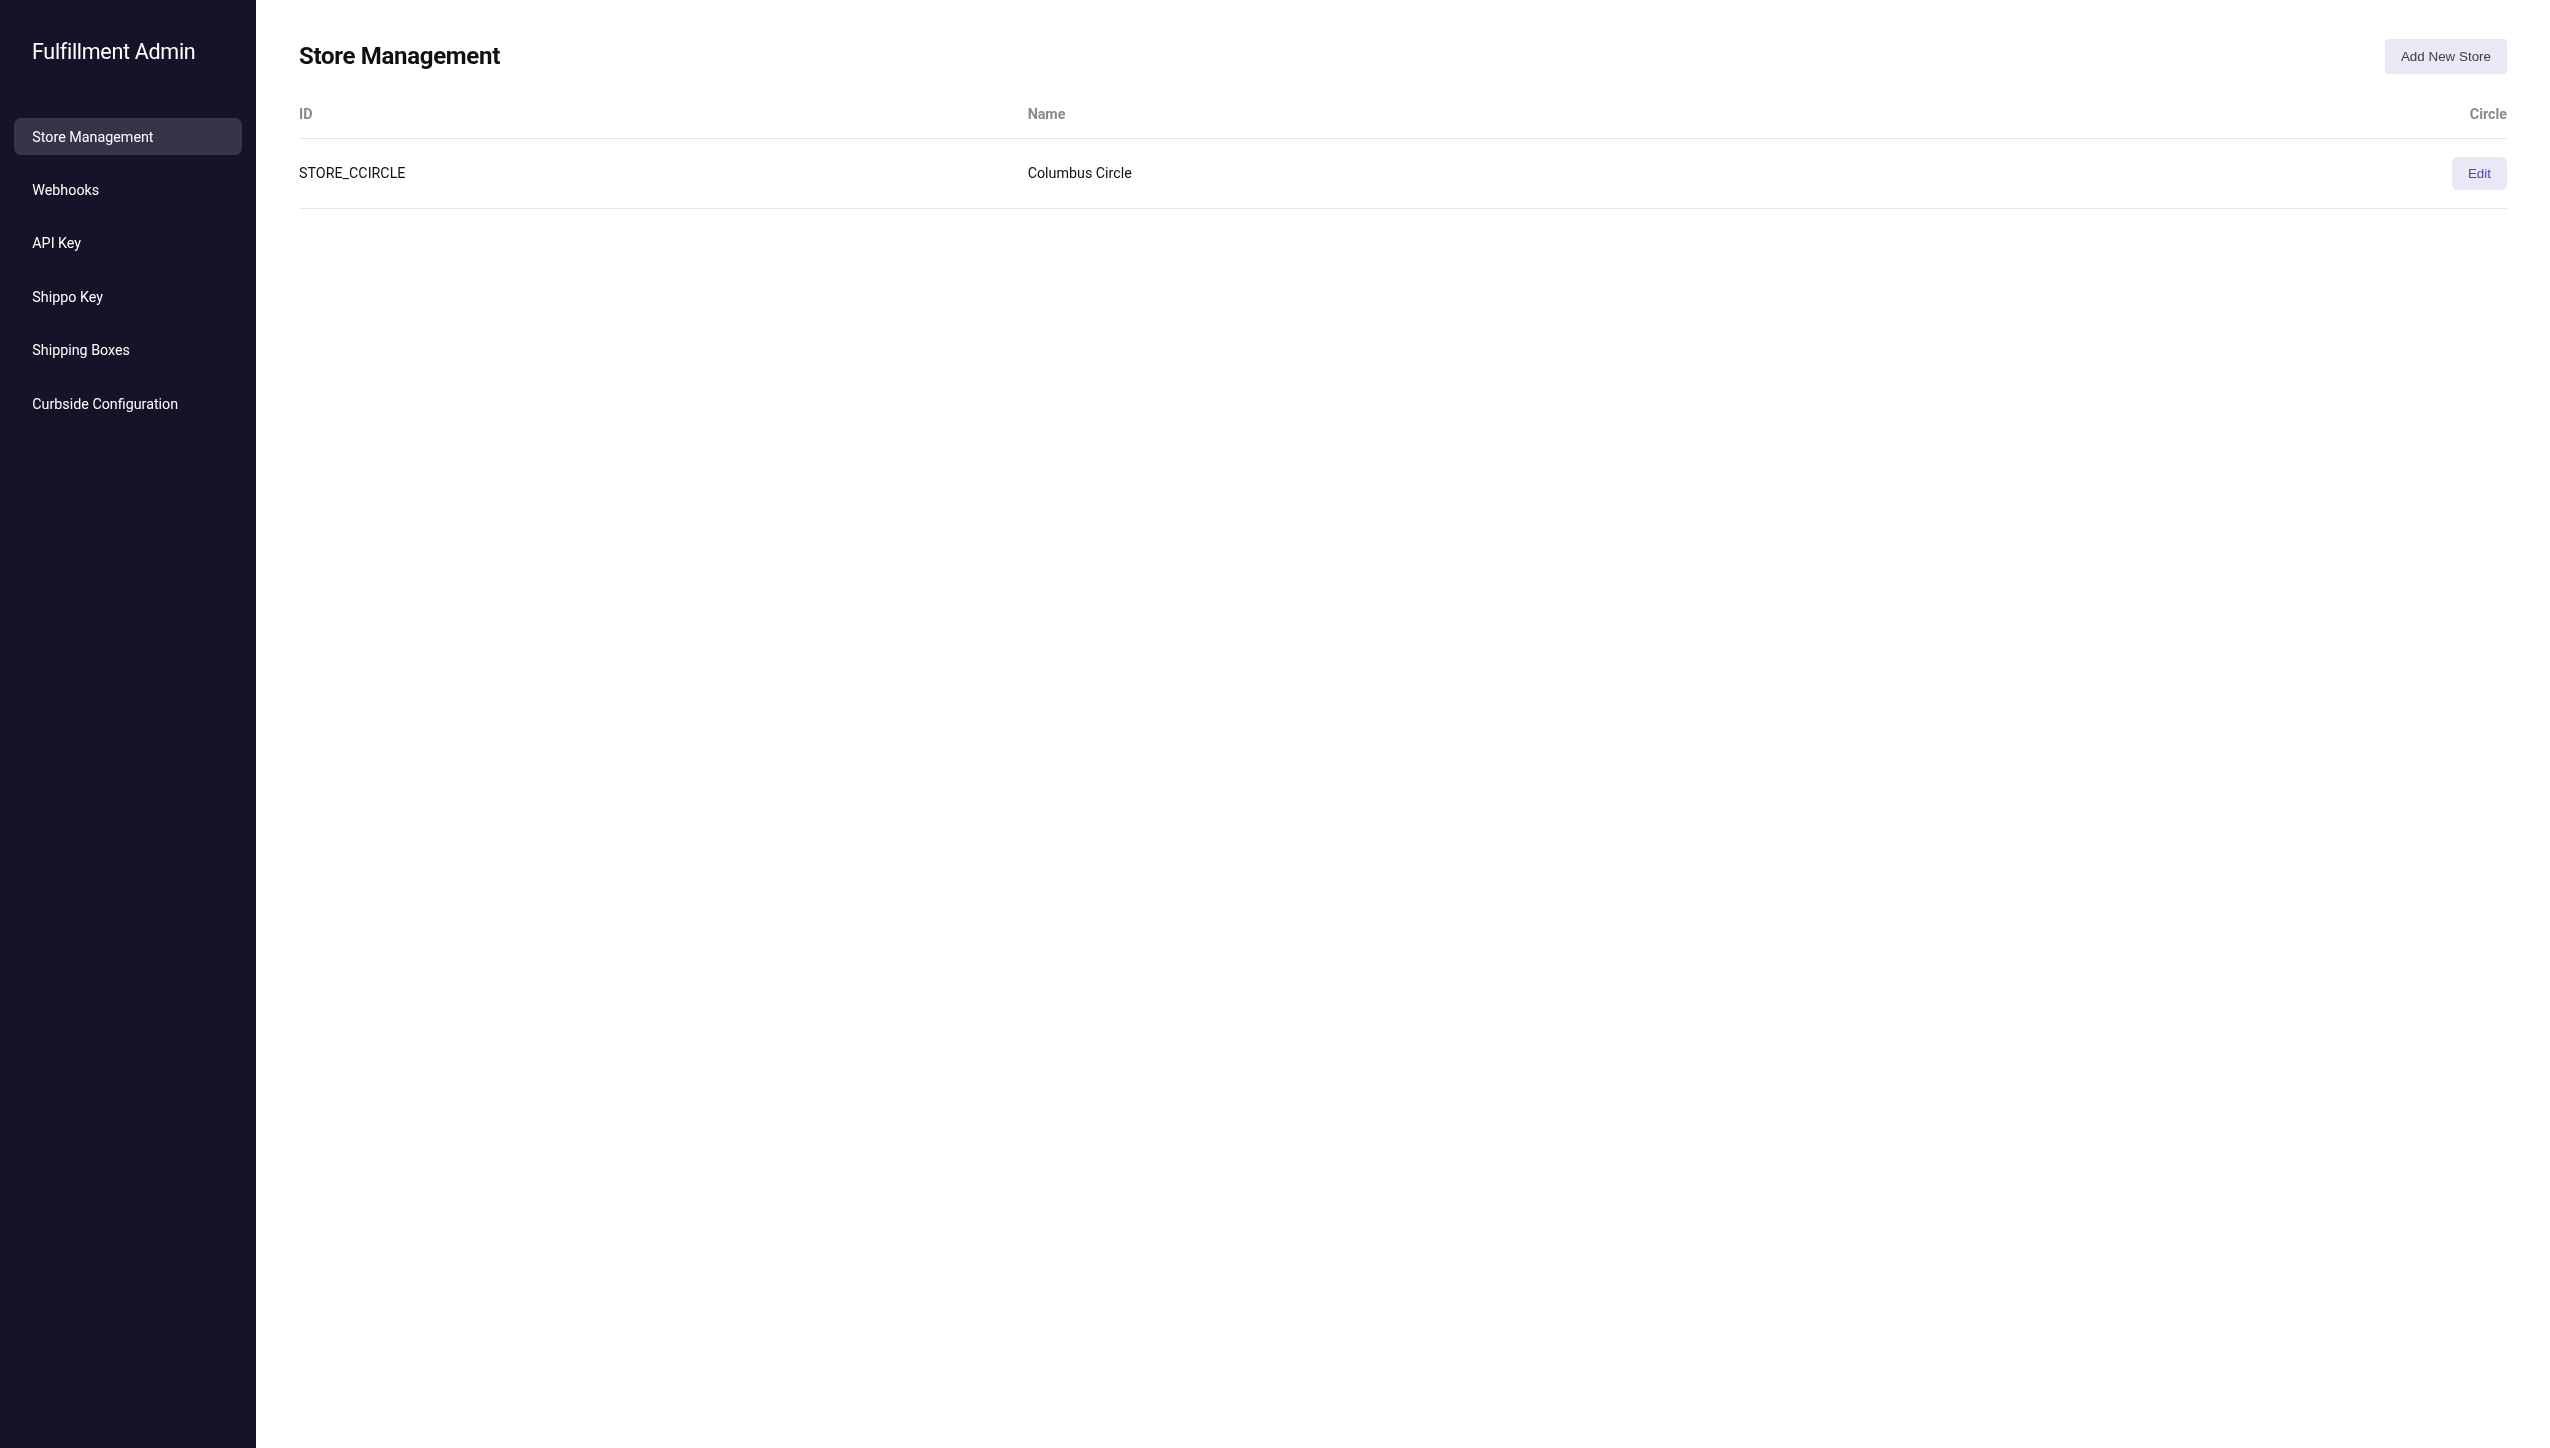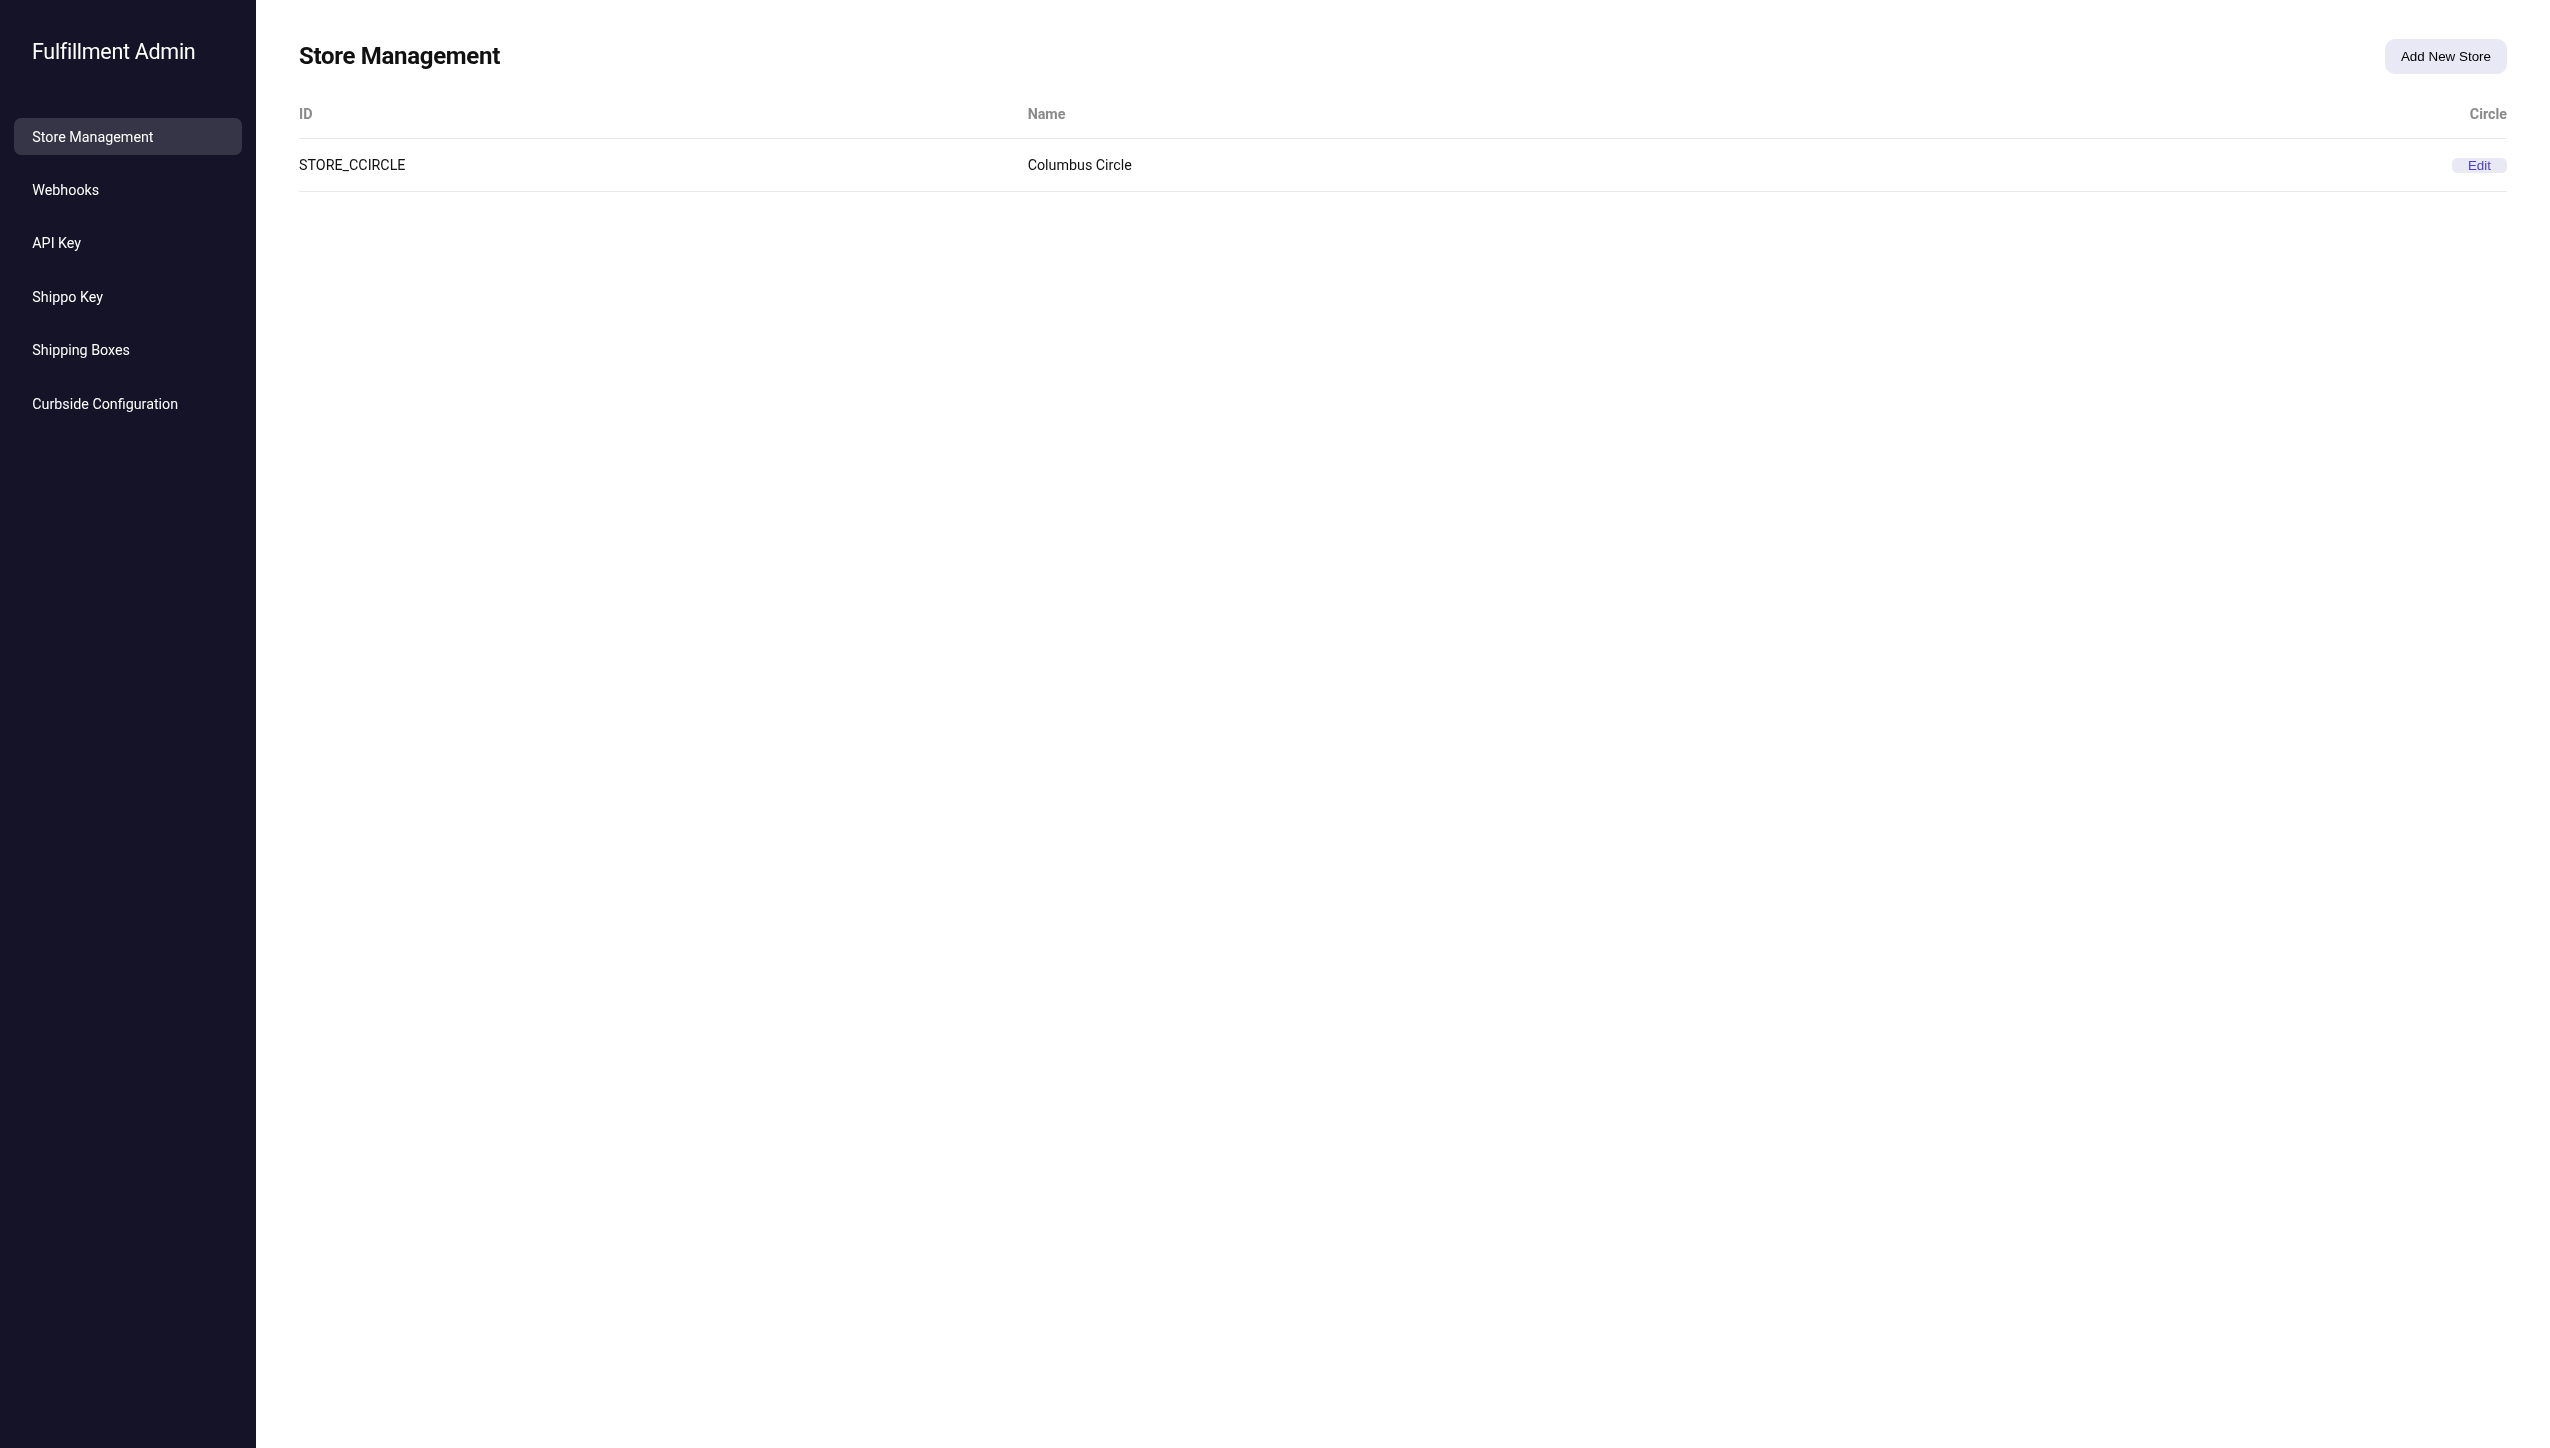--- a/index.html
+++ b/index.html
@@ -89,24 +89,24 @@
     
     .page-title {
       font-size: 24px;
       font-weight: 700;
       color: #111111;
       letter-spacing: -0.3px;
     }
     
     .add-button {
       background: #e9e8f5;
-      color: #000000;
+      color: #404040;
       border: none;
       padding: 9.9px 16px;
-      border-radius: 10px;
+      border-radius: 3px;
       font-size: 13.4px;
       font-weight: 500;
       cursor: pointer;
     }
     
     .table {
       width: 100%;
       border-collapse: collapse;
     }
     
@@ -143,21 +143,21 @@
     }
     
     .col-actions {
       width: 20%;
     }
     
     .edit-button {
       background: #e9e8f5;
       color: #4a3fc9;
       border: none;
-      padding: 0 16px;
+      padding: 9px 16px;
       border-radius: 5.4px;
       font-size: 13.4px;
       font-weight: 500;
       cursor: pointer;
     }
   </style>
 </head>
 <body>
 
 <aside class="sidebar">

